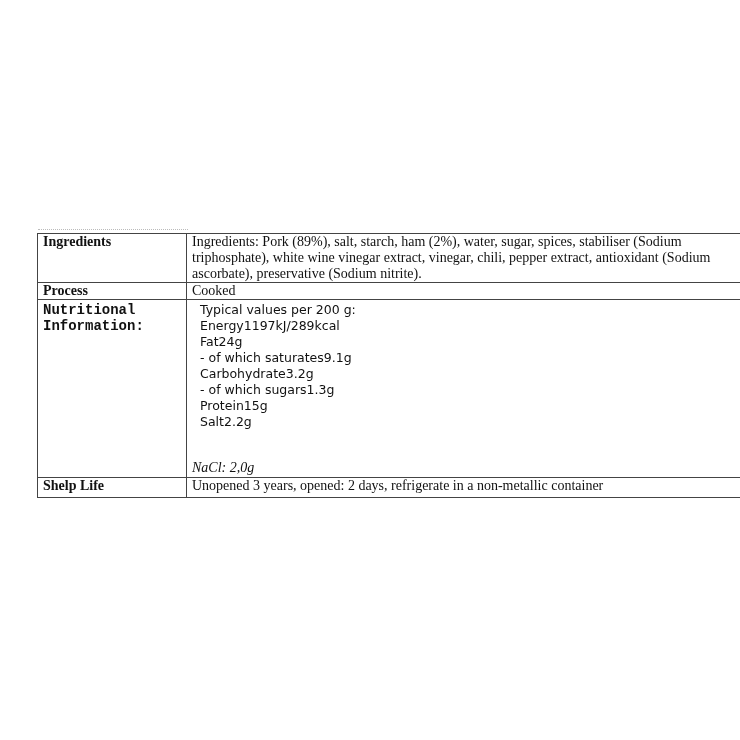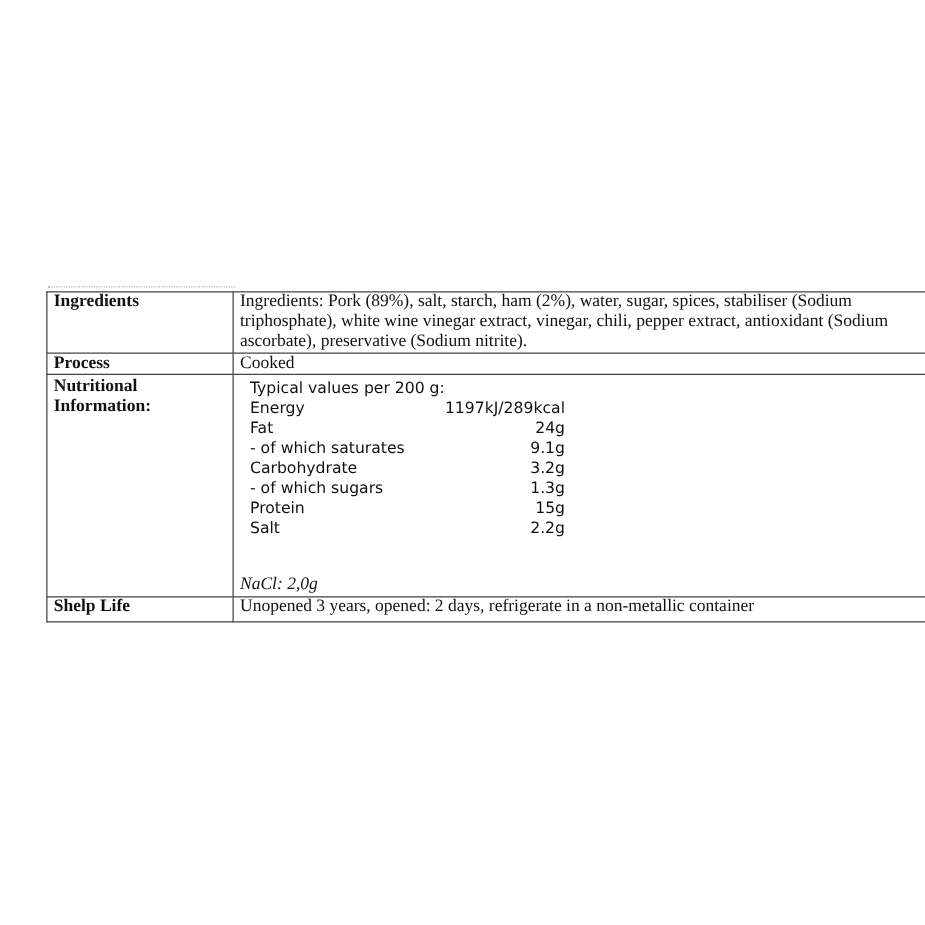--- a/index.html
+++ b/index.html
@@ -20,40 +20,40 @@
   }
   table.spec td.label {
     width:138px; font-weight:bold;
   }
   table.spec td.val { padding-left:5px; }
   .ingredients { padding-top:1px; padding-bottom:1px; }
   .nut {
     font-family:"DejaVu Sans", sans-serif; font-size:12.5px; line-height:16px;
     padding-left:8px; width:252px;
   }
-  .nut-row { display:flex; justify-content:space-between; }
+  .nut-row { display:flex; justify-content:flex-start; }
   .nacl { margin-top:30px; font-family:"Liberation Serif", serif; font-size:14px;font-style:italic; }
 </style>
 </head>
 <body>
 
 <div class="cutoff"></div>
 
 <table class="spec">
   <tbody>
       <tr>
     <td class="label">Ingredients</td>
     <td class="val ingredients">Ingredients: Pork (89%), salt, starch, ham (2%), water, sugar, spices, stabiliser (Sodium triphosphate), white wine vinegar extract, vinegar, chili, pepper extract, antioxidant (Sodium ascorbate), preservative (Sodium nitrite).</td>
   </tr>
   <tr>
     <td class="label">Process</td>
     <td class="val">Cooked</td>
   </tr>
   <tr>
-    <td class="label" style="padding-top:2px;">Nutritional Information:</td>
+    <td class="label" style="padding-top:2px;font-family:Liberation Mono, monospace;">Nutritional Information:</td>
     <td class="val" style="padding-top:2px;padding-bottom:1px;">
       <div class="nut">
         <div>Typical values per 200 g:</div>
         <div class="nut-row">
               <span>Energy</span>
               <span>1197kJ/289kcal</span>
             </div>
         <div class="nut-row">
               <span>Fat</span>
               <span>24g</span>

